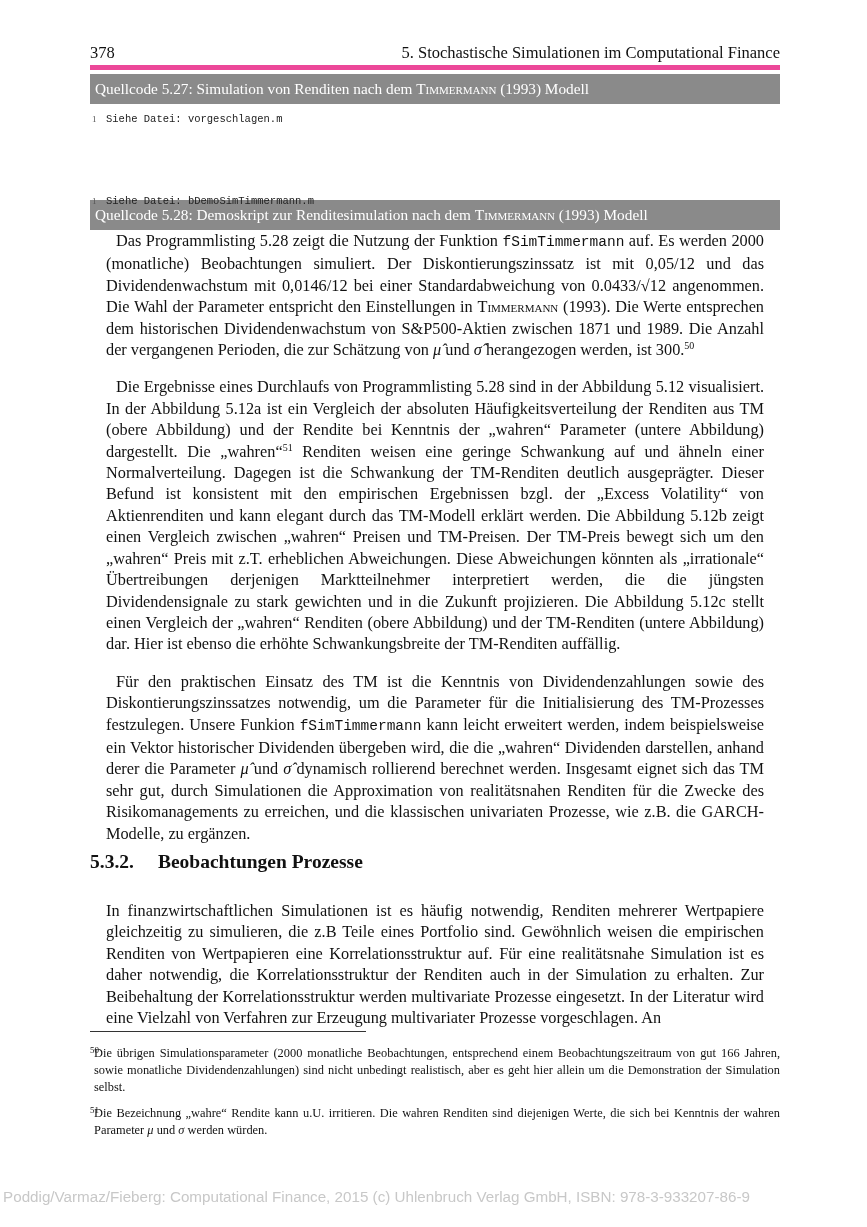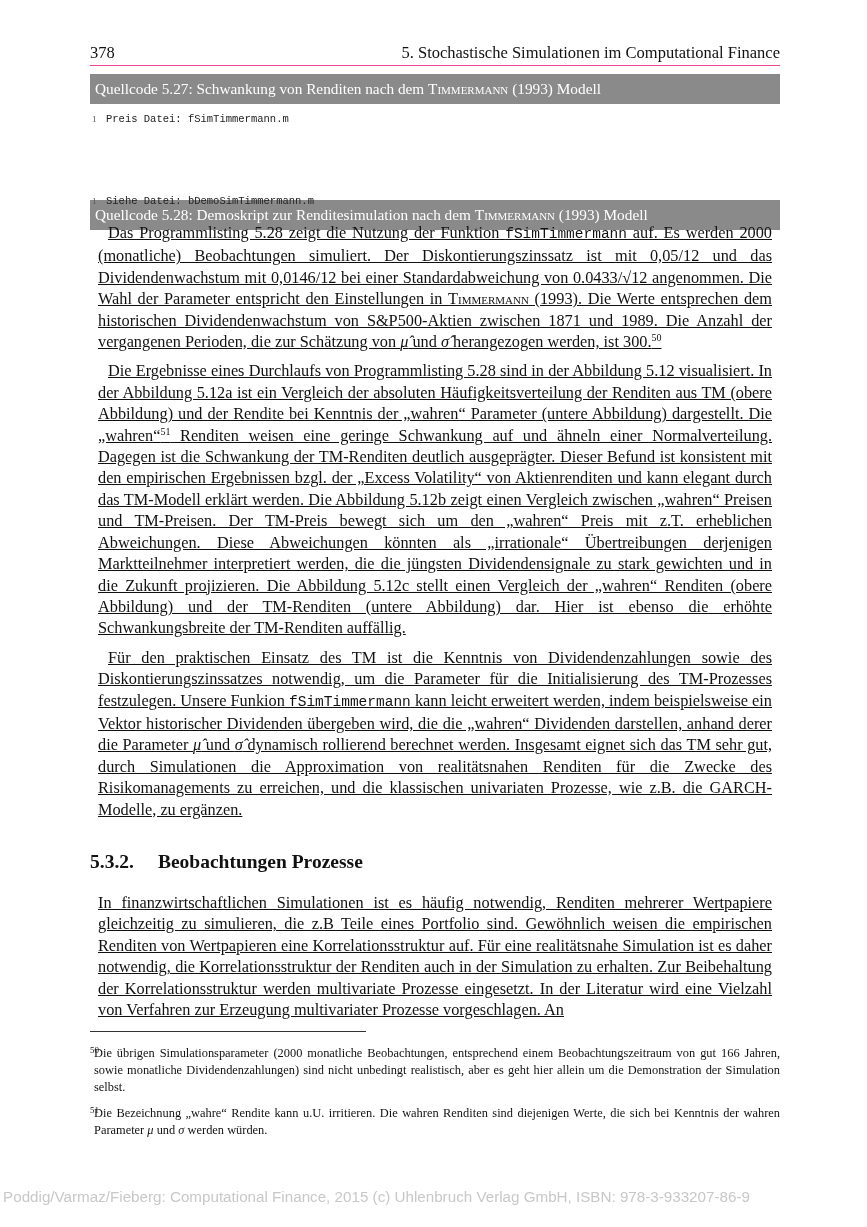--- a/index.html
+++ b/index.html
@@ -4,41 +4,41 @@
   <style>
     html, body { margin: 0; padding: 0; background: #ffffff; }
     body {
       width: 867px; height: 1227px; position: relative; overflow: hidden;
       font-family: "Liberation Serif", "DejaVu Serif", serif;
       color: #111;
     }
     .page { position: absolute; left: 90px; top: 0; width: 690px; }
     .running-head {
       position: absolute; top: 43px; left: 0; width: 690px; height: 22px;
-      border-bottom: 1px solid #ec4899;
+      border-bottom: 5px solid #ec4899;
       font-size: 16.5px; line-height: 20px;
     }
     .running-head .pno { position: absolute; left: 0; top: 0; }
     .running-head .chap { position: absolute; right: 0; top: 0; margin-left: 20px; }
     .listing-caption {
       position: absolute; left: 0; width: 690px; height: 30px;
       background: #8a8a8a; color: #ffffff;
       font-size: 15.3px; line-height: 30px; padding-left: 5px; box-sizing: border-box;
     }
     .sc { font-variant: small-caps; }
     .listing-line {
       position: absolute; left: 0; font-family: "Liberation Mono", "DejaVu Sans Mono", monospace;
       font-size: 10.5px; color: #222;
     }
     .listing-line .ln { display: inline-block; width: 14px; font-family: "Liberation Serif", serif; font-size: 9px; color: #555; text-align: left; padding-left: 2px; }
     .body-text {
       position: absolute; left: 0; width: 690px;
       font-size: 16.3px; line-height: 21.4px; text-align: justify;
     }
-    .body-text p { margin: 8px; text-indent: 10px; text-decoration: underline; }
+    .body-text p { margin: 16px; text-indent: 10px; }
     .body-text p.noindent { text-indent: 0; }
     .mono { font-family: "Liberation Mono", "DejaVu Sans Mono", monospace; font-size: 14.5px; }
     sup { font-size: 10px; line-height: 0; vertical-align: 6px; }
     .section-heading {
       position: absolute; left: 0; top: 851px; font-weight: bold; font-size: 19.5px;
     }
     .section-heading .num { margin-right: 24px; text-align: right; }
     .fn-rule { position: absolute; left: 0; top: 1031px; width: 276px; border-top: 1px solid #333; }
     .footnote {
       position: absolute; left: 0; width: 690px; font-size: 12.4px; line-height: 17.2px;
@@ -56,24 +56,24 @@
 <body>
 
 <div class="page">
 
   <div class="running-head">
     <span class="pno">378</span>
     <span class="chap">5.  Stochastische Simulationen im Computational Finance</span>
   </div>
 
   <div class="listing-caption" style="top:74px;">
-    <span>Quellcode 5.27: Schwankung von Renditen nach dem </span><span class="sc">Timmermann</span><span> (1993) Modell</span>
+    <span>Quellcode 5.27: Simulation von Renditen nach dem </span><span class="sc">Timmermann</span><span> (1993) Modell</span>
   </div>
   <div class="listing-line" style="top:113px;">
-    <span class="ln">1</span><span>Preis Datei: fSimTimmermann.m</span>
+    <span class="ln">1</span><span>Siehe Datei: vorgeschlagen.m</span>
   </div>
 
   <div class="listing-caption" style="top:156px;margin-top:44px;">
     <span>Quellcode 5.28: Demoskript zur Renditesimulation nach dem </span><span class="sc">Timmermann</span><span> (1993) Modell</span>
   </div>
   <div class="listing-line" style="top:195px;">
     <span class="ln">1</span><span>Siehe Datei: bDemoSimTimmermann.m</span>
   </div>
 
   <div class="body-text" style="top:214px;">

